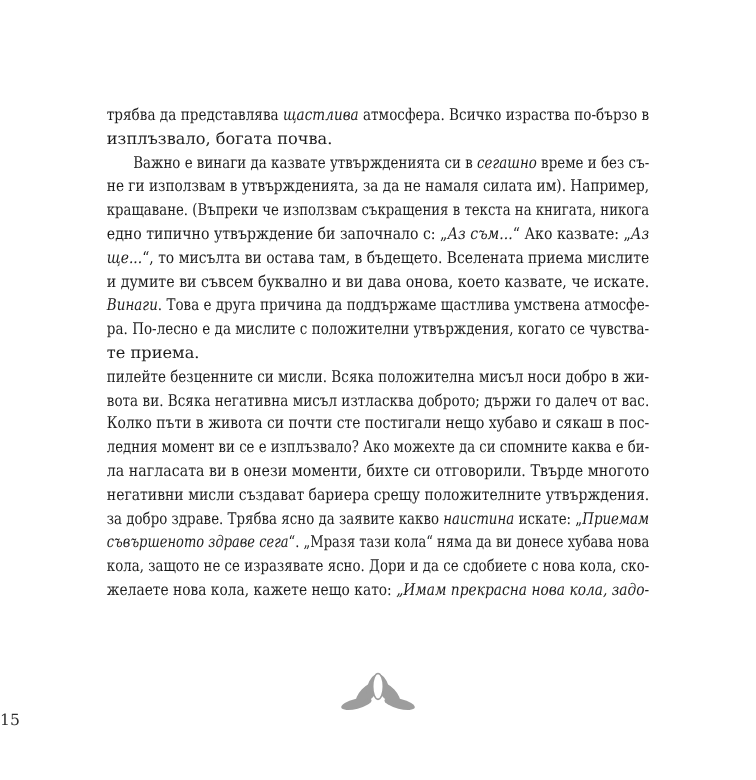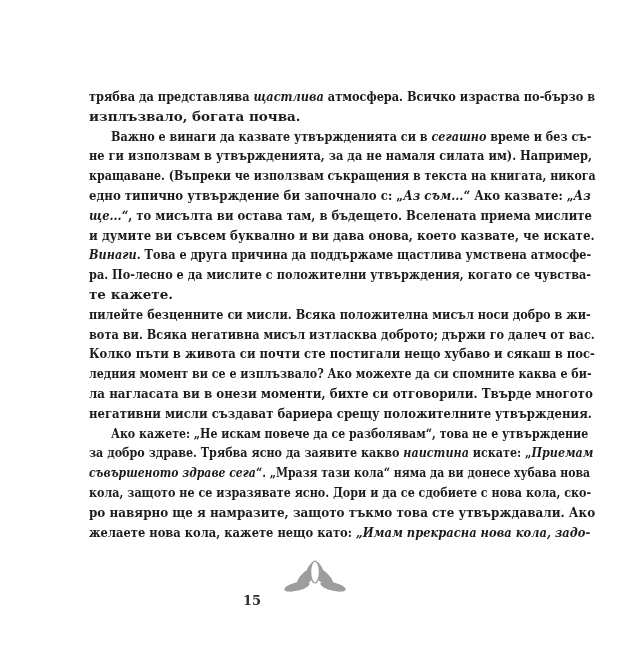--- a/index.html
+++ b/index.html
@@ -6,21 +6,20 @@
   body {
     width: 630px; height: 650px;
     background: #ffffff;
     font-family: "DejaVu Serif", serif;
     overflow: hidden;
   }
   .page {
     position: relative;
     width: 630px; height: 650px;
     background: #ffffff;
-    font-weight: bold;
   }
   .text-block {
     position: absolute;
     left: 89px; top: 87px;
     width: 452px;
     color: #1c1c1c;
   }
   .line {
     height: 19.8px;
     line-height: 19.8px;
@@ -36,53 +35,51 @@
   .line i { font-style: italic; }
   .ornament {
     position: absolute;
     left: 284px; top: 559px;
     width: 62px; height: 38px;
   }
   .page-number {
     position: absolute;
     left: 0; top: 593px;
     width: 504px;
-    text-align: center;
+    text-align: left;
     font-size: 13px;
     color: #2e2e2e;
   }
 </style>
 </head>
 <body style="background: rgb(255, 255, 255);">
 
 <div class="page">
 
   <div class="text-block" style="color: rgb(28, 28, 28);">
       <div class="line"><span class="inner" style="transform: scaleX(0.839101);">трябва да представлява <i>щастлива</i> атмосфера. Всичко израства по-бързо в</span></div>
       <div class="line"><span class="inner">изплъзвало, богата почва.</span></div>
       <div class="line indent"><span class="inner" style="transform: scaleX(0.827968);">Важно е винаги да казвате утвържденията си в <i>сегашно</i> време и без съ-</span></div>
       <div class="line"><span class="inner" style="transform: scaleX(0.843579);">не ги използвам в утвържденията, за да не намаля силата им). Например,</span></div>
       <div class="line"><span class="inner" style="transform: scaleX(0.81942);">кращаване. (Въпреки че използвам съкращения в текста на книгата, никога</span></div>
       <div class="line"><span class="inner" style="transform: scaleX(0.870486);">едно типично утвърждение би започнало с: „<i>Аз съм...</i>“ Ако казвате: „<i>Аз</i></span></div>
       <div class="line"><span class="inner" style="transform: scaleX(0.858474);"><i>ще...</i>“, то мисълта ви остава там, в бъдещето. Вселената приема мислите</span></div>
       <div class="line"><span class="inner" style="transform: scaleX(0.876181);">и думите ви съвсем буквално и ви дава онова, което казвате, че искате.</span></div>
       <div class="line"><span class="inner" style="transform: scaleX(0.833204);"><i>Винаги</i>. Това е друга причина да поддържаме щастлива умствена атмосфе-</span></div>
       <div class="line"><span class="inner" style="transform: scaleX(0.835176);">ра. По-лесно е да мислите с положителни утвърждения, когато се чувства-</span></div>
-      <div class="line"><span class="inner">те кажете.</span></div>
+      <div class="line"><span class="inner">те приема.</span></div>
       <div class="line"><span class="inner" style="transform: scaleX(0.834478);">пилейте безценните си мисли. Всяка положителна мисъл носи добро в жи-</span></div>
       <div class="line"><span class="inner" style="transform: scaleX(0.837085);">вота ви. Всяка негативна мисъл изтласква доброто; държи го далеч от вас.</span></div>
       <div class="line"><span class="inner" style="transform: scaleX(0.859545);">Колко пъти в живота си почти сте постигали нещо хубаво и сякаш в пос-</span></div>
       <div class="line"><span class="inner" style="transform: scaleX(0.820187);">ледния момент ви се е изплъзвало? Ако можехте да си спомните каква е би-</span></div>
       <div class="line"><span class="inner" style="transform: scaleX(0.877138);">ла нагласата ви в онези моменти, бихте си отговорили. Твърде многото</span></div>
       <div class="line"><span class="inner" style="transform: scaleX(0.863858);">негативни мисли създават бариера срещу положителните утвърждения.</span></div>
-      <div class="line indent"><span class="inner" style="transform: scaleX(0.813383);">Ако кажете: „Не искам повече да се разболявам“, това не е утвърждение</span></div>
       <div class="line"><span class="inner" style="transform: scaleX(0.825877);">за добро здраве. Трябва ясно да заявите какво <i>наистина</i> искате: „<i>Приемам</i></span></div>
       <div class="line"><span class="inner" style="transform: scaleX(0.804875);"><i>съвършеното здраве сега</i>“. „Мразя тази кола“ няма да ви донесе хубава нова</span></div>
       <div class="line"><span class="inner" style="transform: scaleX(0.824747);">кола, защото не се изразявате ясно. Дори и да се сдобиете с нова кола, ско-</span></div>
-      <div class="line"><span class="inner" style="transform: scaleX(0.885542);">ро навярно ще я намразите, защото тъкмо това сте утвърждавали. Ако</span></div>
       <div class="line"><span class="inner" style="transform: scaleX(0.85155);">желаете нова кола, кажете нещо като: <i>„Имам прекрасна нова кола, задо-</i></span></div>
     </div>
 
   <div class="ornament">
     <svg width="62" height="38" viewBox="0 0 62 38">
       <ellipse class="petal" cx="13" cy="27.5" rx="13" ry="4.2" transform="rotate(-14 13 27.5)" fill="#9d9d9d"></ellipse>
       <ellipse class="petal" cx="49" cy="27.5" rx="13" ry="4.2" transform="rotate(14 49 27.5)" fill="#9d9d9d"></ellipse>
       <ellipse class="petal" cx="20.5" cy="18.5" rx="10.5" ry="4.2" transform="rotate(-47 20.5 18.5)" fill="#9d9d9d"></ellipse>
       <ellipse class="petal" cx="41.5" cy="18.5" rx="10.5" ry="4.2" transform="rotate(47 41.5 18.5)" fill="#9d9d9d"></ellipse>
       <ellipse class="petal" cx="26.5" cy="13.5" rx="11" ry="4.4" transform="rotate(-71 26.5 13.5)" fill="#9d9d9d"></ellipse>

